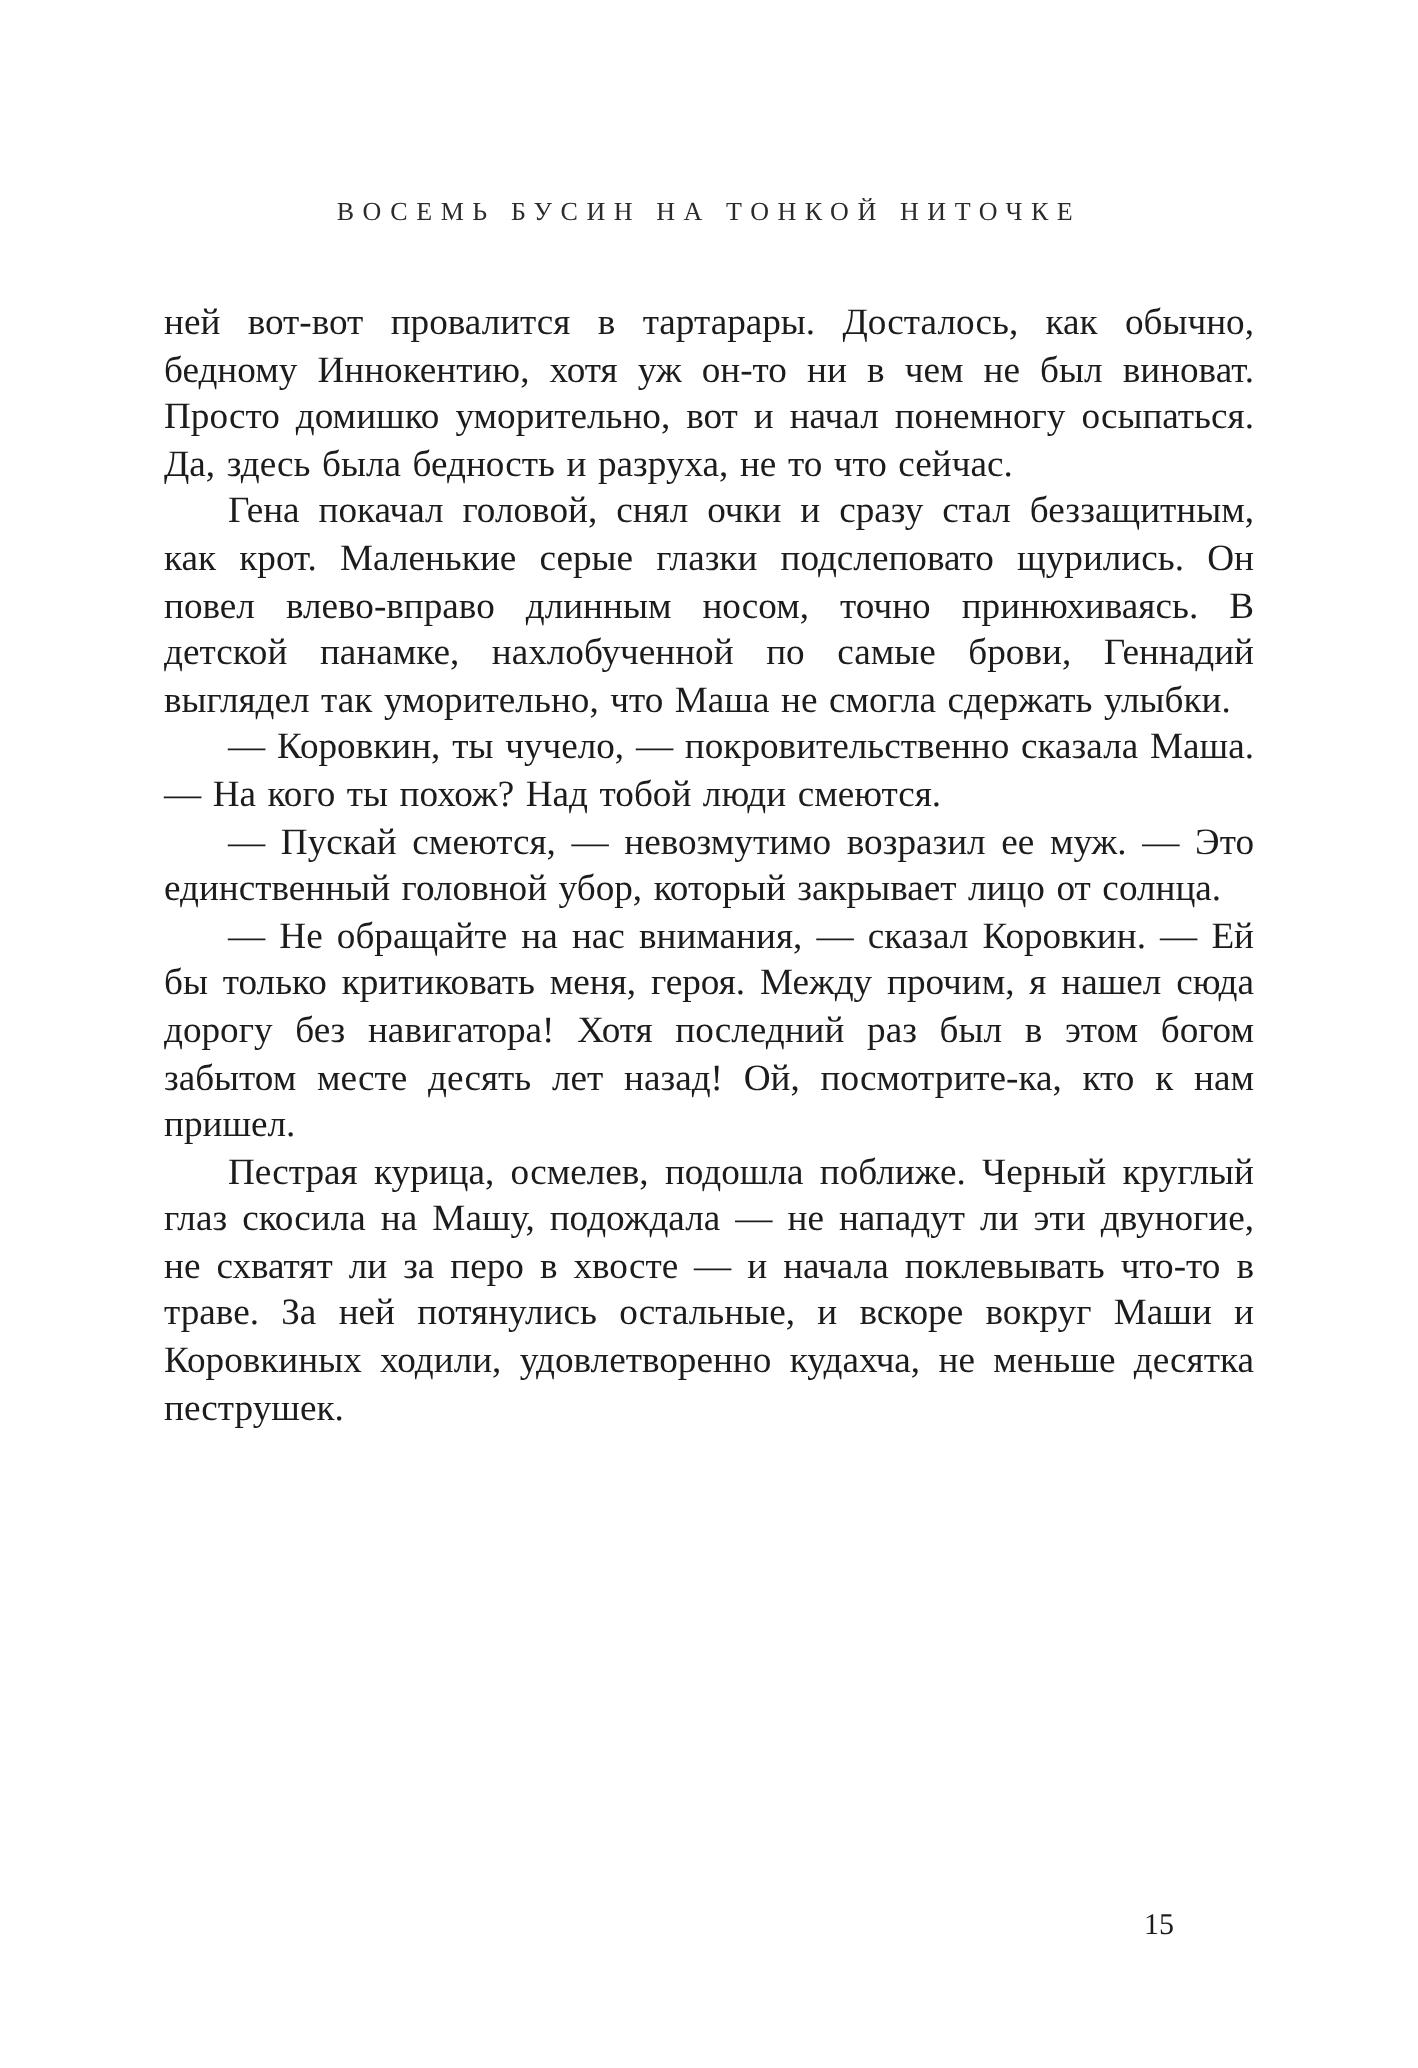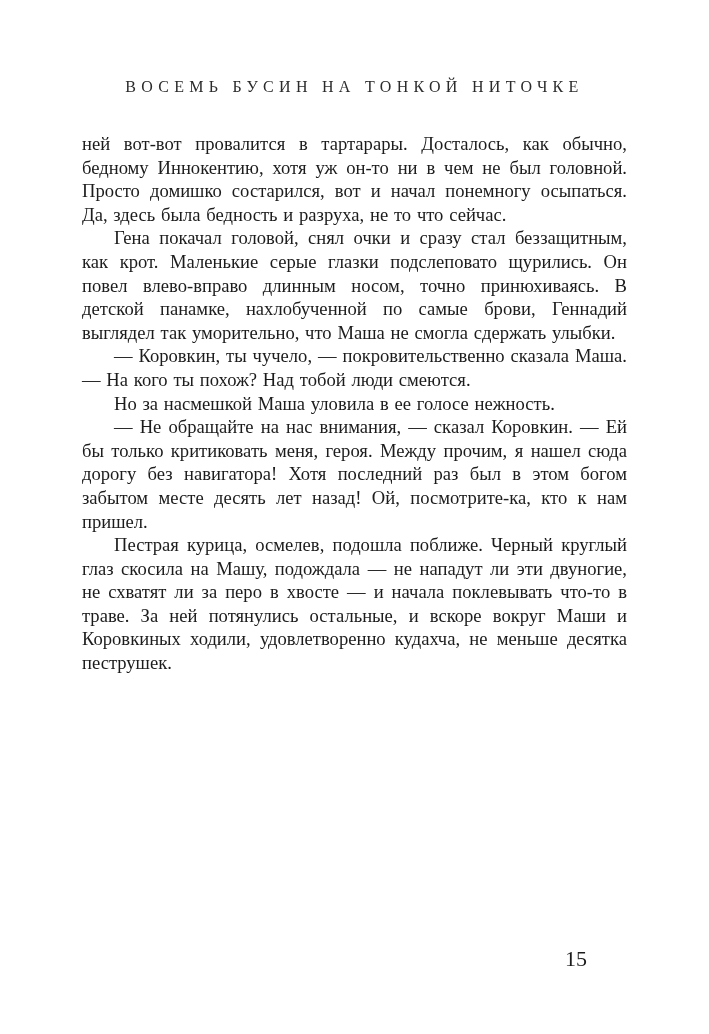--- a/index.html
+++ b/index.html
@@ -15,59 +15,60 @@
     box-sizing: border-box;
     padding: 78px 82px 0 82px;
     font-family: "Liberation Serif", "DejaVu Serif", serif;
     color: #1c1c1c;
     overflow: hidden;
   }
   .running-title {
     text-align: center;
     text-transform: uppercase;
     letter-spacing: 0.33em;
-    font-size: 16px;
+    font-size: 13px;
     color: #2b2b2b;
     margin-bottom: 36px;
     white-space: nowrap;
+    margin-top: 20px;
   }
   .body-text {
     font-size: 18.6px;
     line-height: 23.6px;
     text-align: justify;
     hyphens: auto;
     -webkit-hyphens: auto;
     word-spacing: 0.06em;
   }
   .para {
     margin: 0;
     text-indent: 32px;
   }
   .para.no-indent {
     text-indent: 0;
   }
   .page-number {
     position: absolute;
     bottom: 62px;
     right: 122px;
-    font-size: 22px;
+    font-size: 15px;
     color: #1c1c1c;
   }
 </style>
 </head>
 <body>
 
 <div class="page">
 
   <div class="running-title">Восемь бусин на тонкой ниточке</div>
 
   <div class="body-text">
-    <p class="para no-indent">ней вот-вот провалится в тартарары. Досталось, как обычно, бедному Иннокентию, хотя уж он-то ни в чем не был головной. Просто домишко состарился, вот и начал понемногу осыпаться. Да, здесь была бедность и разруха, не то что сейчас.</p>
+    <p class="para no-indent">ней вот-вот провалится в тартарары. Досталось, как обычно, бедному Иннокентию, хотя уж он-то ни в чем не был виноват. Просто домишко уморительно, вот и начал понемногу осыпаться. Да, здесь была бедность и разруха, не то что сейчас.</p>
     <p class="para">Гена покачал головой, снял очки и сразу стал беззащитным, как крот. Маленькие серые глазки подслеповато щурились. Он повел влево-вправо длинным носом, точно принюхиваясь. В детской панамке, нахлобученной по самые брови, Геннадий выглядел так уморительно, что Маша не смогла сдержать улыбки.</p>
     <p class="para">— Коровкин, ты чучело, — покровительственно сказала Маша. — На кого ты похож? Над тобой люди смеются.</p>
-    <p class="para">Но за насмешкой Маша уловила в ее голосе нежность.</p>
+    <p class="para">— Пускай смеются, — невозмутимо возразил ее муж. — Это единственный головной убор, который закрывает лицо от солнца.</p>
     <p class="para">— Не обращайте на нас внимания, — сказал Коровкин. — Ей бы только критиковать меня, героя. Между прочим, я нашел сюда дорогу без навигатора! Хотя последний раз был в этом богом забытом месте десять лет назад! Ой, посмотрите-ка, кто к нам пришел.</p>
     <p class="para">Пестрая курица, осмелев, подошла поближе. Черный круглый глаз скосила на Машу, подождала — не нападут ли эти двуногие, не схватят ли за перо в хвосте — и начала поклевывать что-то в траве. За ней потянулись остальные, и вскоре вокруг Маши и Коровкиных ходили, удовлетворенно кудахча, не меньше десятка пеструшек.</p>
   </div>
 
   <div class="page-number">15</div>
 
 </div>
 
 </body></html>

